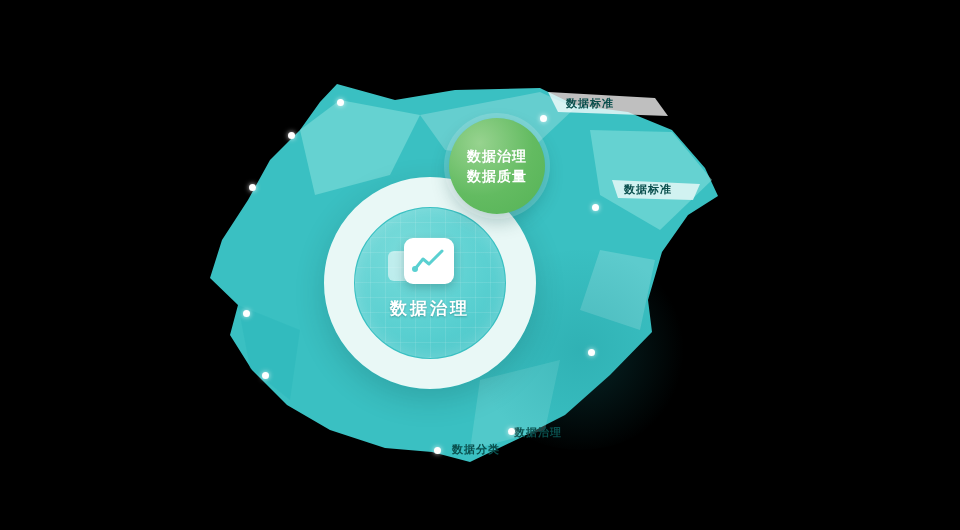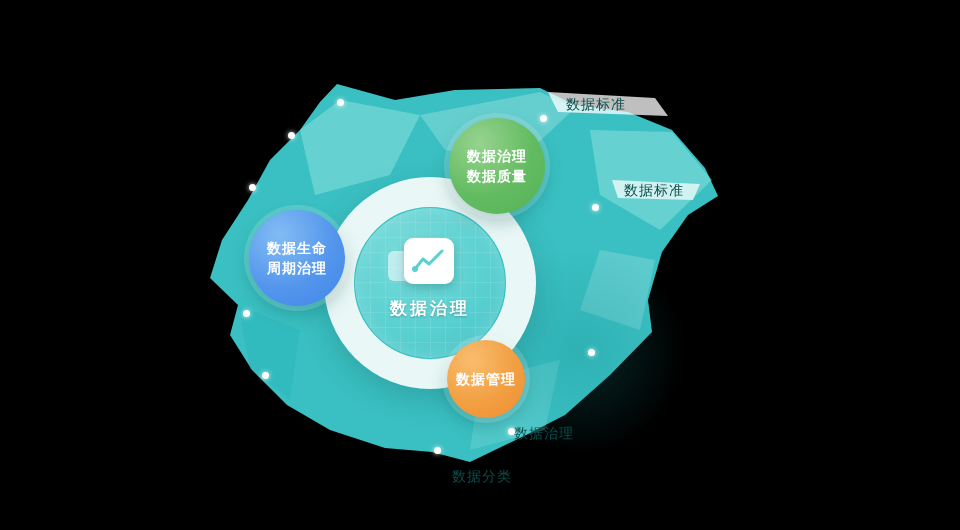--- a/index.html
+++ b/index.html
@@ -62,27 +62,27 @@
   .node-blue{
     left:249px;top:210px;width:96px;height:96px;
     background:radial-gradient(circle at 32% 26%, #83bcf4 0%, #5496ec 55%, var(--blue) 100%);
   }
   .node-orange{
     left:447px;top:340px;width:78px;height:78px;
     background:radial-gradient(circle at 32% 26%, #f9bd6e 0%, #f29f42 55%, var(--orange) 100%);
   }
   
   .float-label{
-    position:absolute;color:var(--labelText);font-size:14px;font-weight:normal;
+    position:absolute;color:var(--labelText);font-size:11px;font-weight:bold;
     letter-spacing:1px;white-space:nowrap;
   }
   .fl-1{left:566px;top:96px;}
   .fl-2{left:624px;top:182px;}
   .fl-3{left:514px;top:425px;}
-  .fl-4{left:452px;top:468px;text-align:right;}
+  .fl-4{left:452px;top:442px;text-align:right;}
   
   .dot{
     position:absolute;width:7px;height:7px;border-radius:50%;background:var(--white);
     box-shadow:0 0 5px rgba(255,255,255,.85);
   }
   .soft-shade{
     position:absolute;left:470px;top:250px;width:220px;height:200px;border-radius:50%;
     background:radial-gradient(circle, rgba(22,140,145,.28) 0%, rgba(22,140,145,0) 70%);
   }
 </style>
@@ -114,27 +114,20 @@
       <polyline points="5,24 13,14 19,19 32,6" fill="none" style="stroke:var(--circuit)" stroke-width="3" stroke-linecap="round" stroke-linejoin="round"></polyline>
       <circle cx="5" cy="24" r="3" style="fill:var(--circuit)"></circle>
     </svg>
   </div>
   <div class="center-title">数据治理</div>
 
   <div class="node node-green">
     <span>数据治理</span>
     <span>数据质量</span>
   </div>
-  <div class="node node-blue">
-    <span>数据生命</span>
-    <span>周期治理</span>
-  </div>
-  <div class="node node-orange">
-    <span>数据管理</span>
-  </div>
 
   <div class="float-label fl-1">数据标准</div>
   <div class="float-label fl-2">数据标准</div>
   <div class="float-label fl-3">数据治理</div>
   <div class="float-label fl-4">数据分类</div>
 
   <div class="dot" style="left:337px;top:99px"></div>
   <div class="dot" style="left:288px;top:132px"></div>
   <div class="dot" style="left:249px;top:184px"></div>
   <div class="dot" style="left:243px;top:310px"></div>

